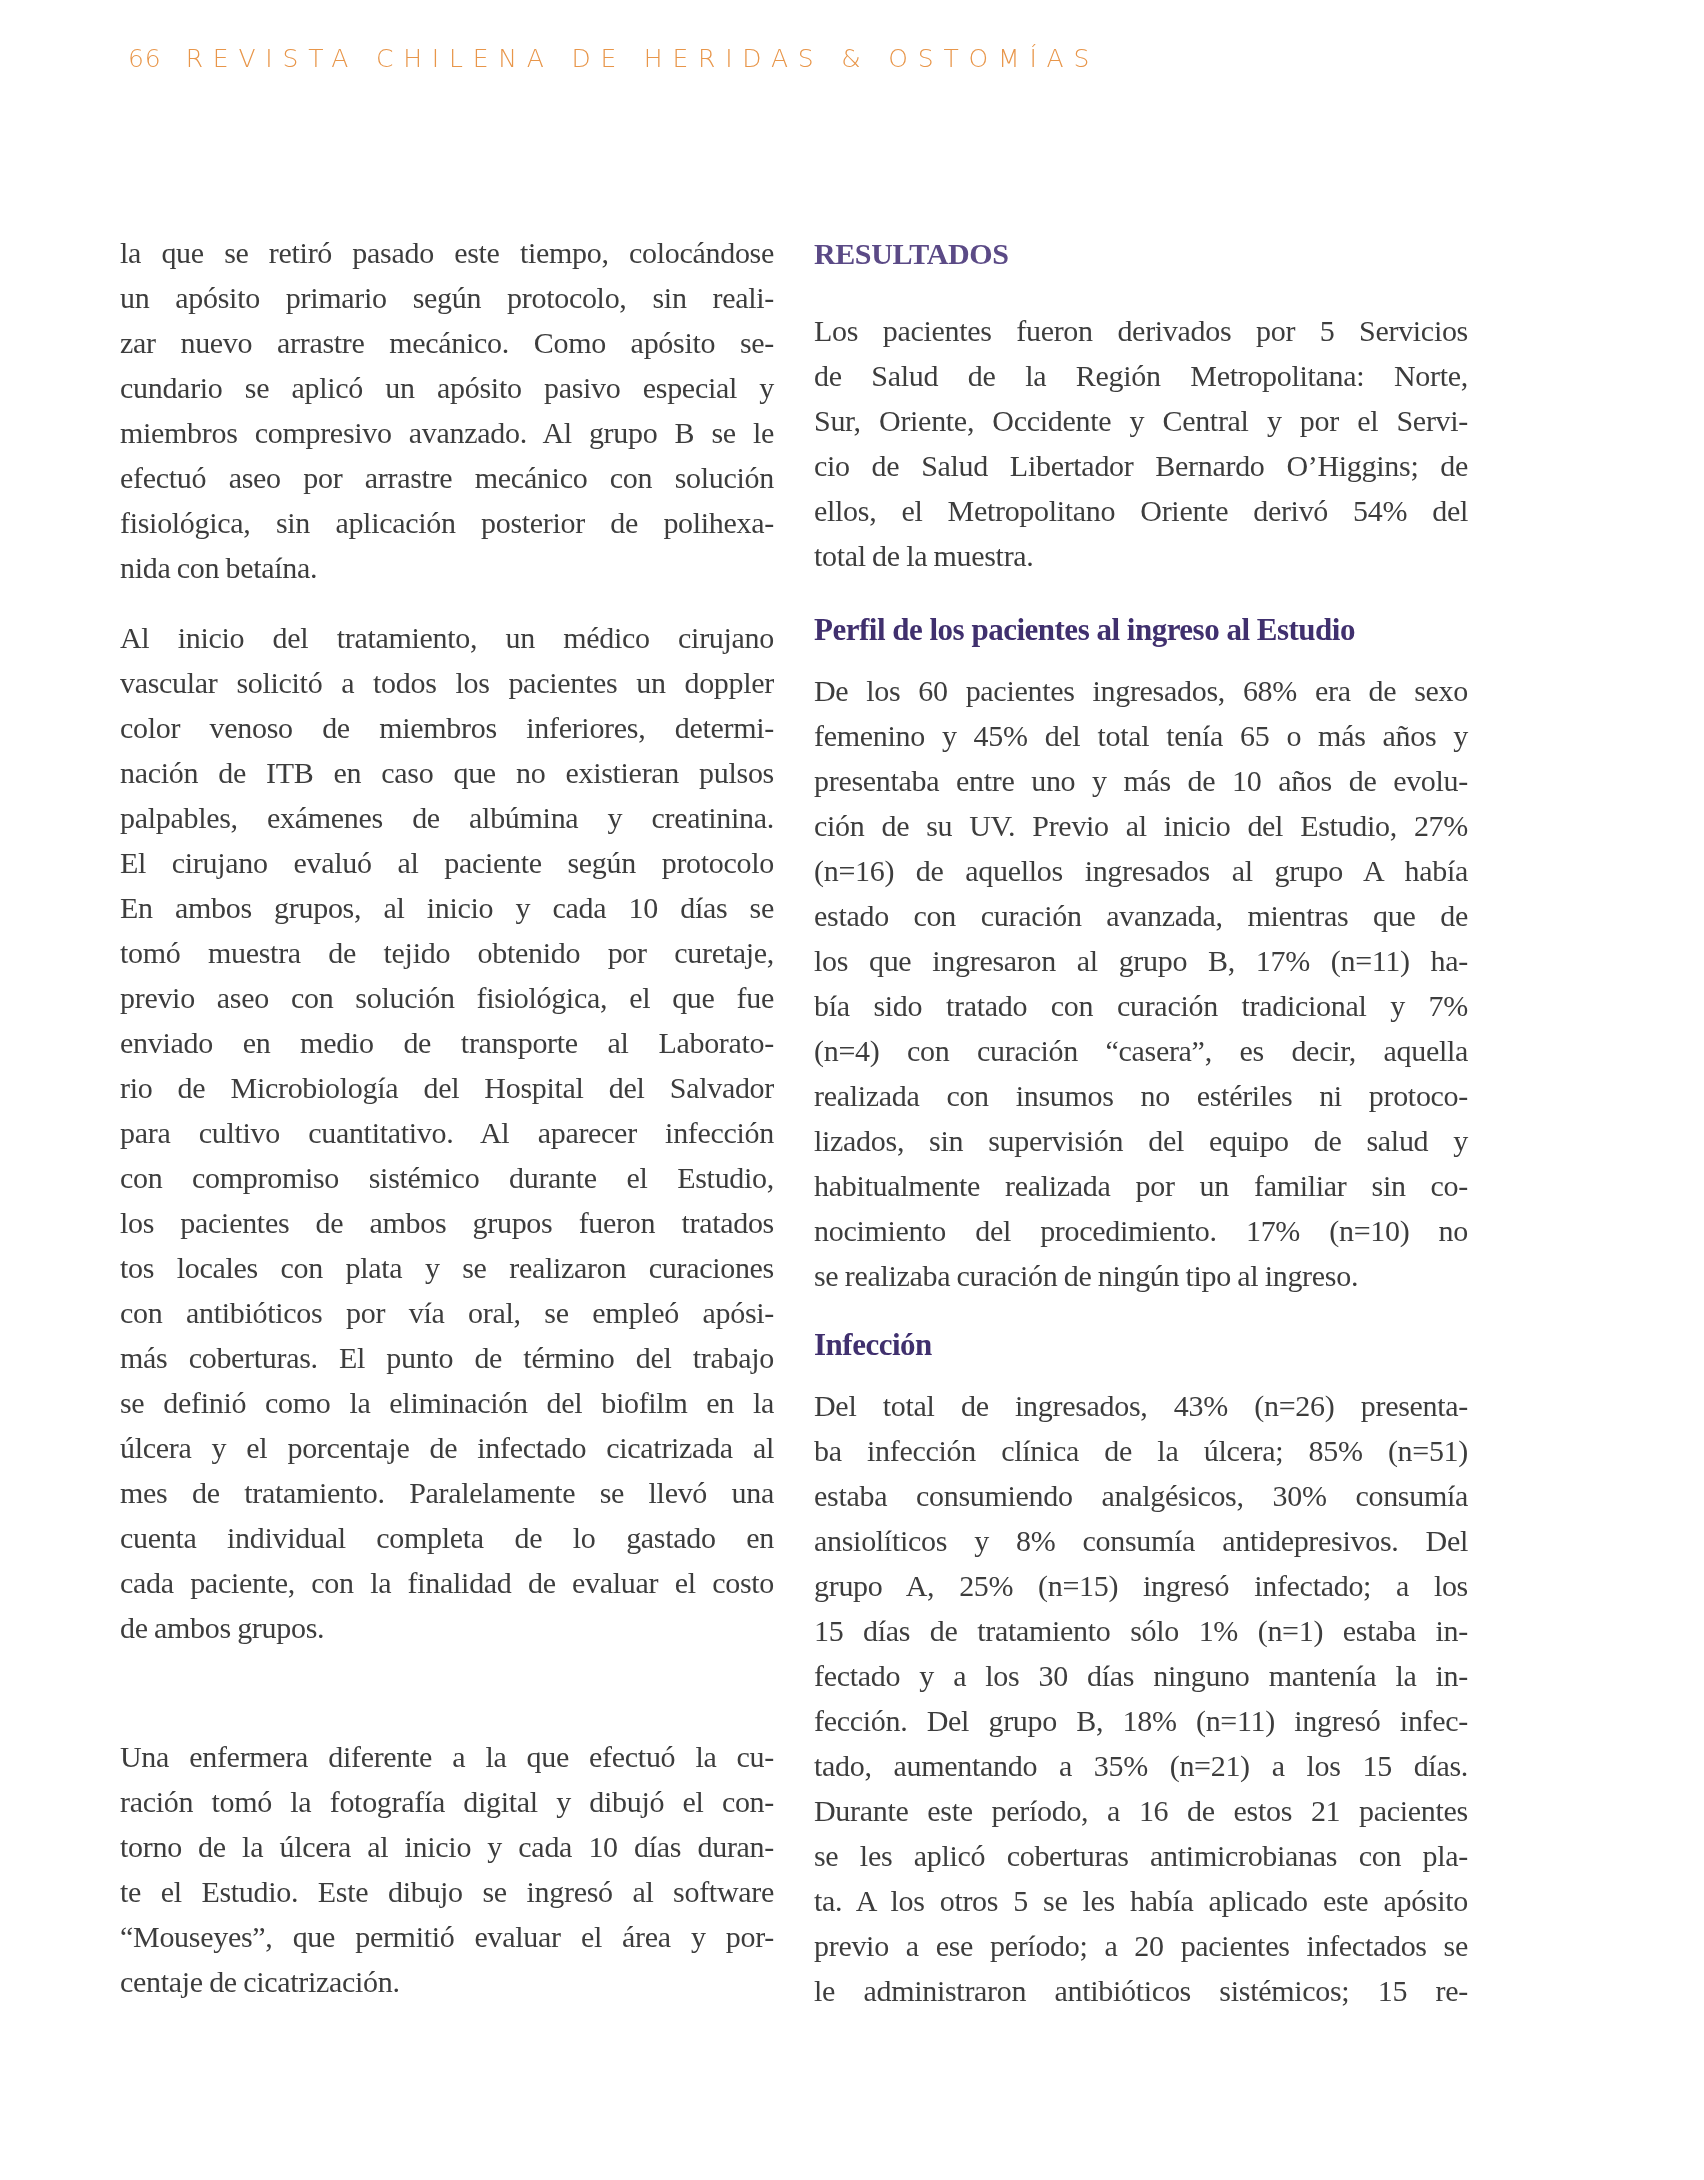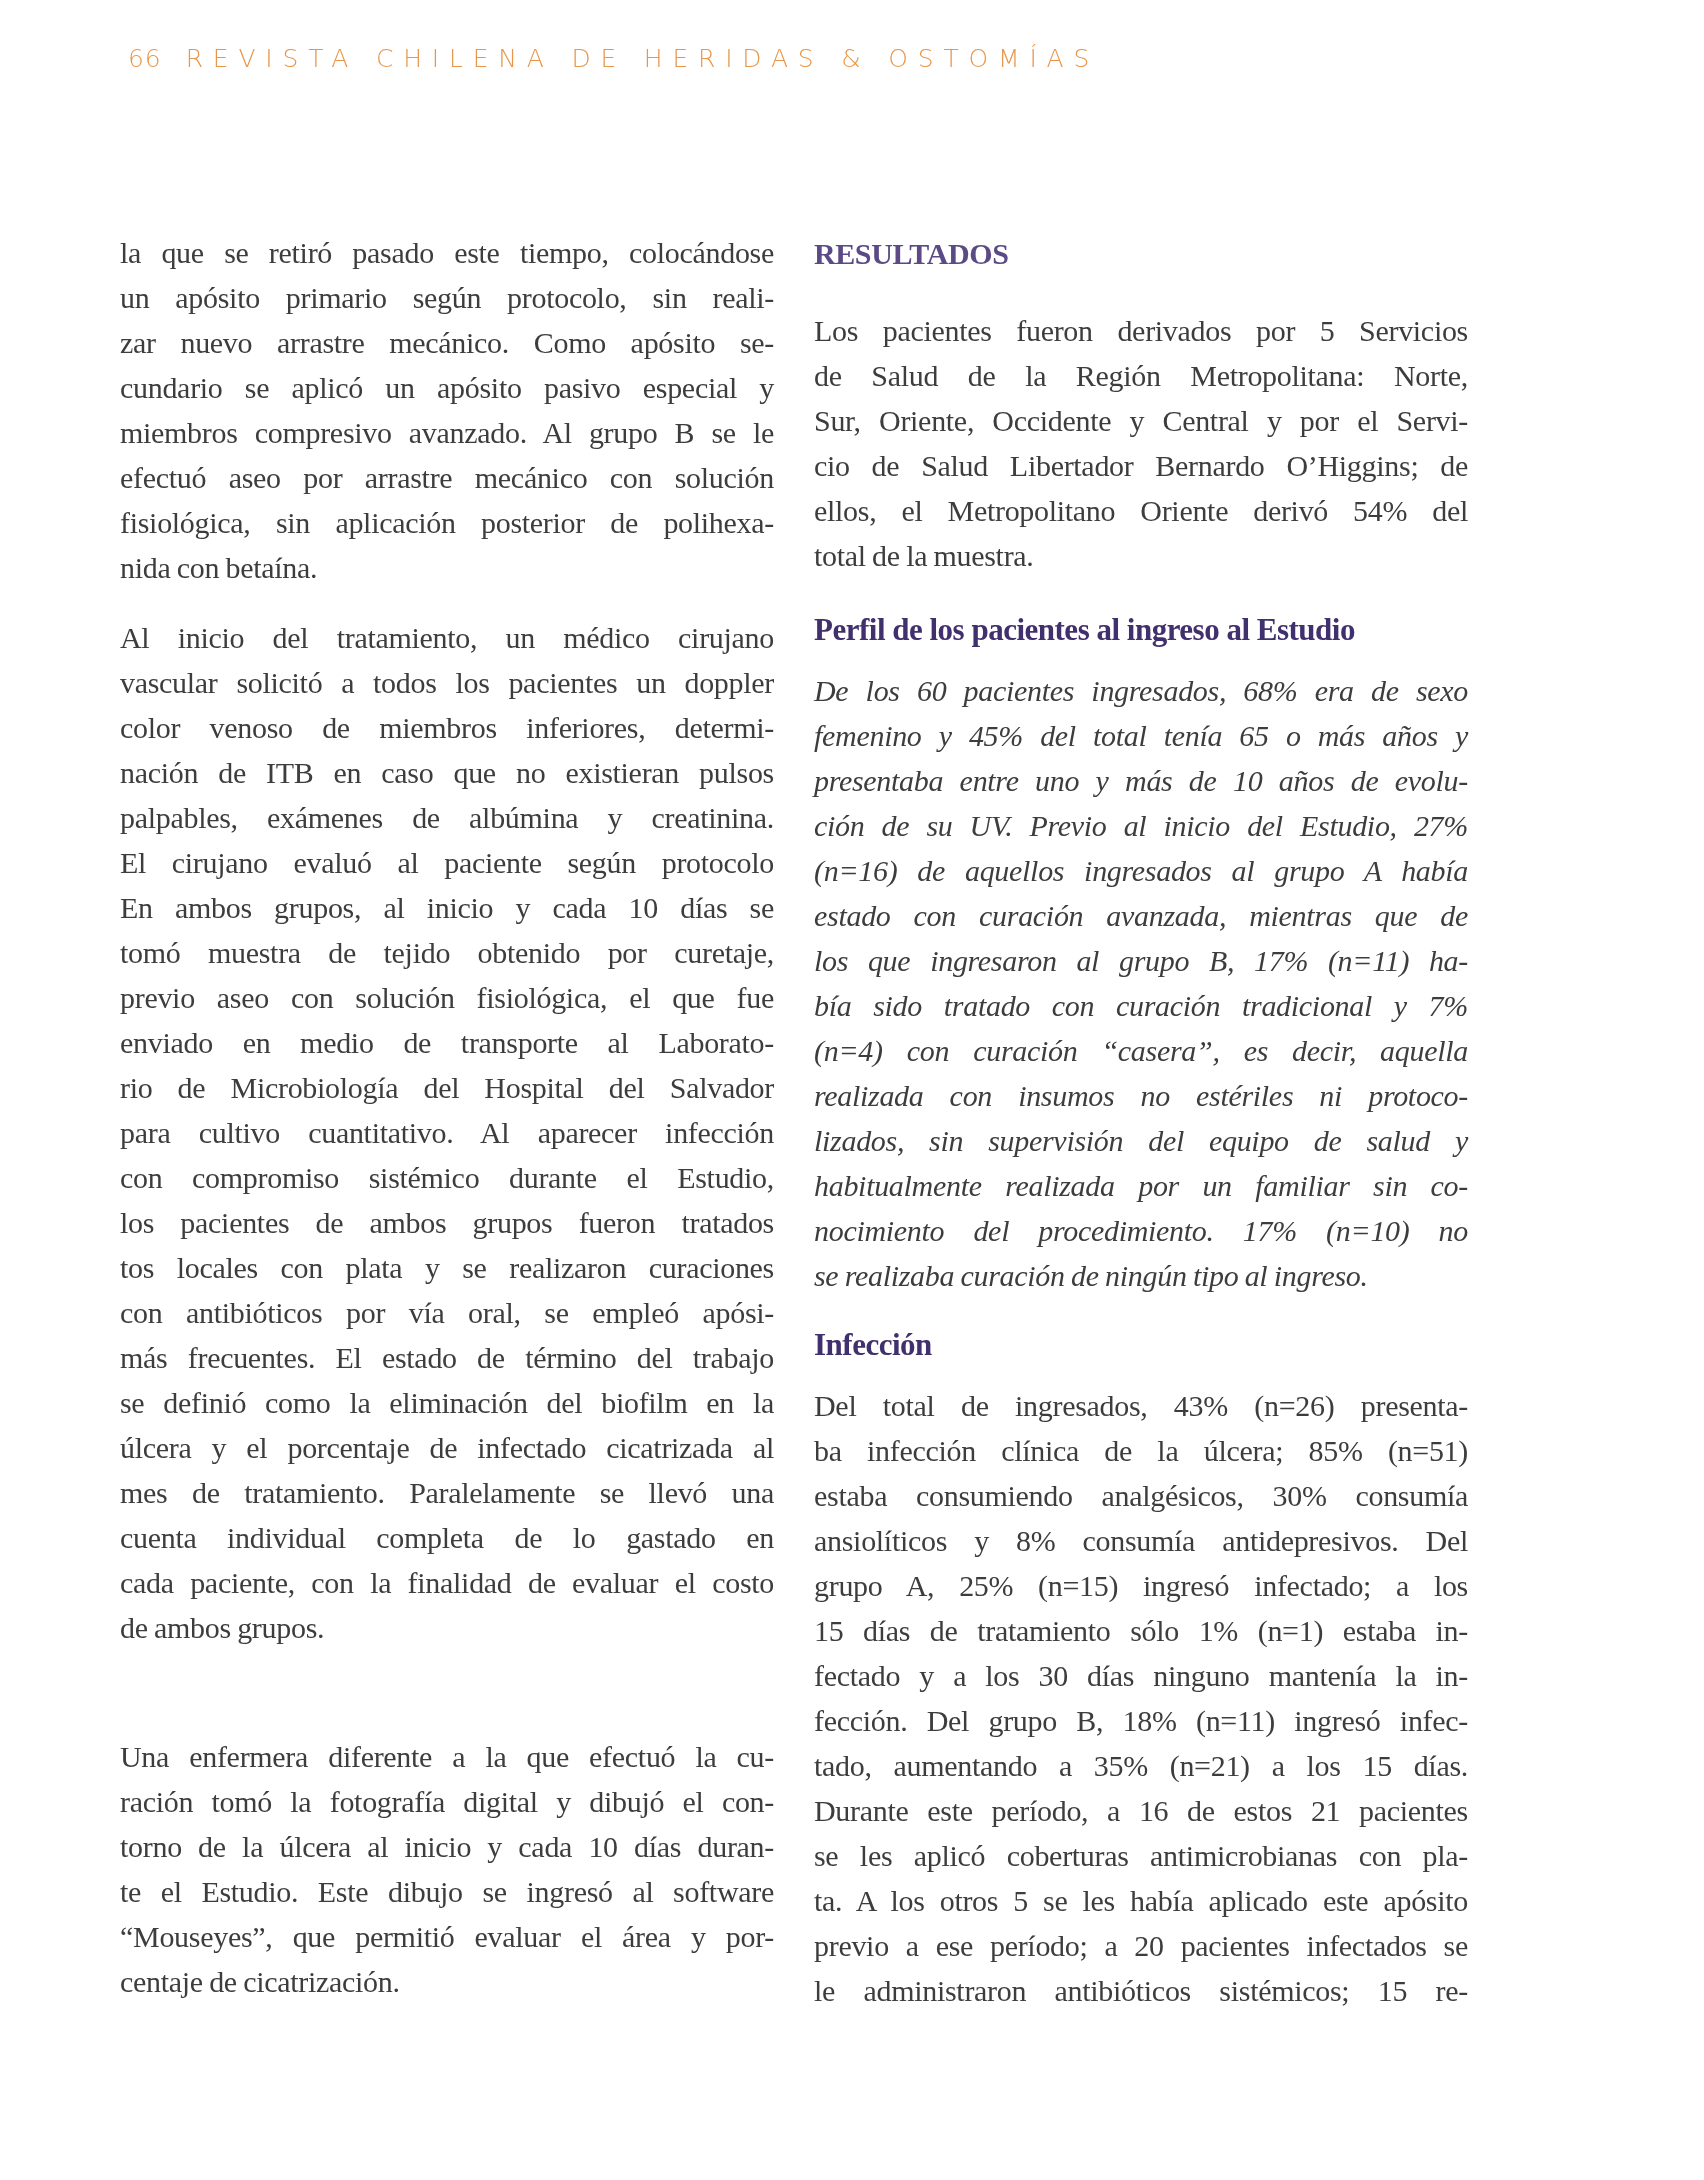--- a/index.html
+++ b/index.html
@@ -60,21 +60,21 @@
       <span class="line">En ambos grupos, al inicio y cada 10 días se</span>
       <span class="line">tomó muestra de tejido obtenido por curetaje,</span>
       <span class="line">previo aseo con solución fisiológica, el que fue</span>
       <span class="line">enviado en medio de transporte al Laborato-</span>
       <span class="line">rio de Microbiología del Hospital del Salvador</span>
       <span class="line">para cultivo cuantitativo. Al aparecer infección</span>
       <span class="line">con compromiso sistémico durante el Estudio,</span>
       <span class="line">los pacientes de ambos grupos fueron tratados</span>
       <span class="line">tos locales con plata y se realizaron curaciones</span>
       <span class="line">con antibióticos por vía oral, se empleó apósi-</span>
-      <span class="line">más frecuentes. El estado de término del trabajo</span>
+      <span class="line">más coberturas. El punto de término del trabajo</span>
       <span class="line">se definió como la eliminación del biofilm en la</span>
       <span class="line">úlcera y el porcentaje de infectado cicatrizada al</span>
       <span class="line">mes de tratamiento. Paralelamente se llevó una</span>
       <span class="line">cuenta individual completa de lo gastado en</span>
       <span class="line">cada paciente, con la finalidad de evaluar el costo</span>
       <span class="line last">de ambos grupos.</span>
     </div>
   <div class="block" style="top:1734px;">
       <span class="line">Una enfermera diferente a la que efectuó la cu-</span>
       <span class="line">ración tomó la fotografía digital y dibujó el con-</span>
@@ -90,21 +90,21 @@
   <div class="block" style="top:308px;">
       <span class="line">Los pacientes fueron derivados por 5 Servicios</span>
       <span class="line">de Salud de la Región Metropolitana: Norte,</span>
       <span class="line">Sur, Oriente, Occidente y Central y por el Servi-</span>
       <span class="line">cio de Salud Libertador Bernardo O’Higgins; de</span>
       <span class="line">ellos, el Metropolitano Oriente derivó 54% del</span>
       <span class="line last">total de la muestra.</span>
     </div>
 
   <div class="sub-title" style="top:608px;">Perfil de los pacientes al ingreso al Estudio</div>
-  <div class="block" style="top:668px;font-style:italic;">
+  <div class="block" style="top:668px;">
       <span class="line">De los 60 pacientes ingresados, 68% era de sexo</span>
       <span class="line">femenino y 45% del total tenía 65 o más años y</span>
       <span class="line">presentaba entre uno y más de 10 años de evolu-</span>
       <span class="line">ción de su UV. Previo al inicio del Estudio, 27%</span>
       <span class="line">(n=16) de aquellos ingresados al grupo A había</span>
       <span class="line">estado con curación avanzada, mientras que de</span>
       <span class="line">los que ingresaron al grupo B, 17% (n=11) ha-</span>
       <span class="line">bía sido tratado con curación tradicional y 7%</span>
       <span class="line">(n=4) con curación “casera”, es decir, aquella</span>
       <span class="line">realizada con insumos no estériles ni protoco-</span>

